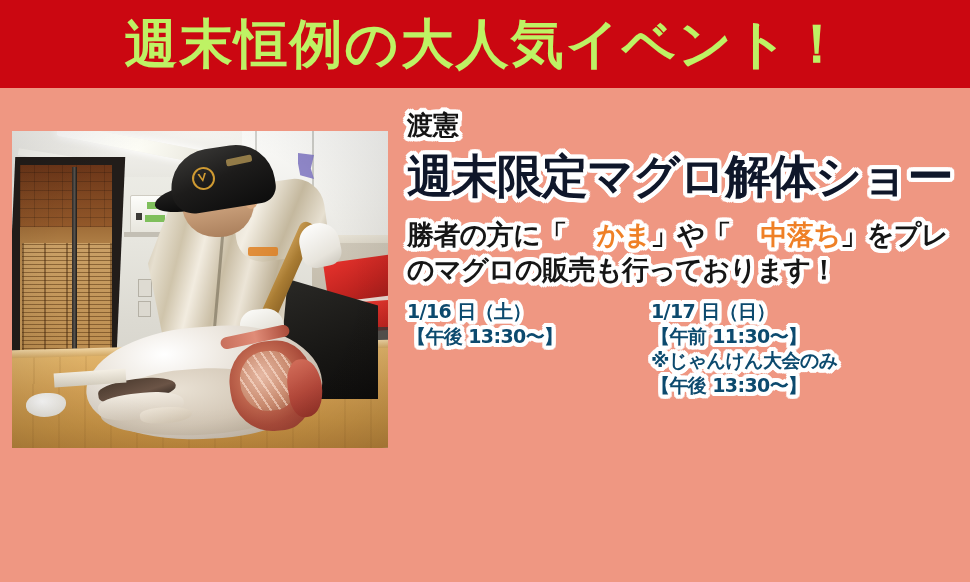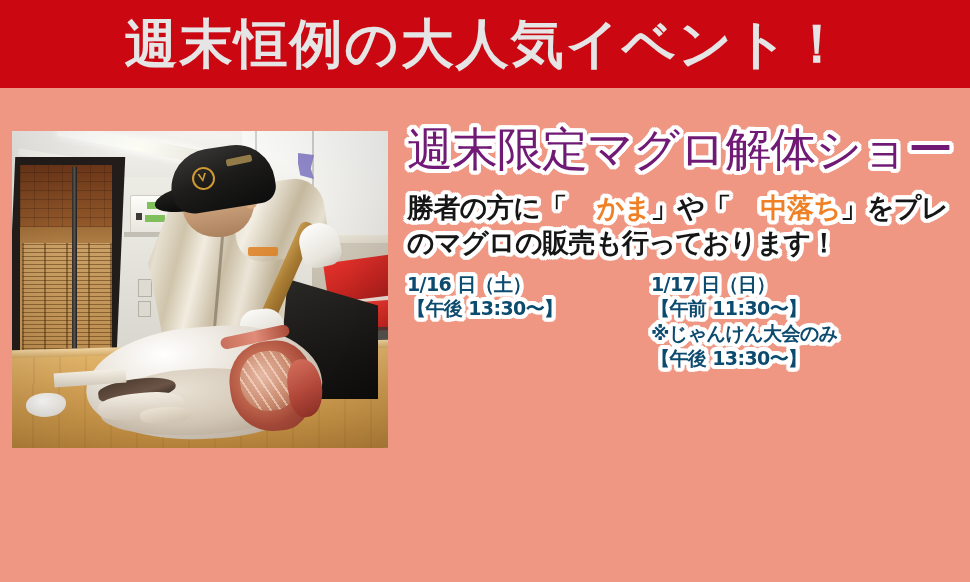--- a/index.html
+++ b/index.html
@@ -26,21 +26,21 @@
     position: absolute;
     left: 0; top: 0;
     width: 970px;
     height: 88px;
     background: #cb0711;
     display: flex;
     align-items: center;
     justify-content: center;
   }
   .banner-text {
-    color: #e5e5e5;
+    color: #bef264;
     font-size: 53px;
     font-weight: 700;
     letter-spacing: 2px;
     line-height: 1;
     white-space: nowrap;
     transform: translateY(-1px);
   }
 
   
   .photo-frame {
@@ -465,22 +465,22 @@
   .shop-name {
     font-size: 26px;
     font-weight: 700;
     color: #141414;
     line-height: 1.05;
     letter-spacing: 0px;
     margin: 0 0 2px 0;
   }
   .main-title {
     font-size: 46px;
-    font-weight: 400;
-    color: #701a75;
+    font-weight: 700;
+    color: #0f172a;
     line-height: 1.12;
     letter-spacing: -1px;
     white-space: nowrap;
     margin: 12px 0 14px 0;
   }
   .description {
     font-size: 27px;
     font-weight: 700;
     color: #161616;
     line-height: 1.30;
@@ -592,20 +592,21 @@
       <div class="ph-bloodline"></div>
 
       <div class="ph-board"></div>
       <div class="ph-towel"></div>
       <div class="ph-vignette"></div>
     </div>
   </div>
 
   <div class="content">
 
+    <div class="shop-name outlined">渡憲</div>
 
     <div class="main-title outlined">週末限定マグロ解体ショー</div>
 
     <div class="description outlined">
       <span class="sched-line">
         <span>勝者の方に「</span><span class="hl">かま</span><span>」や「</span><span class="hl">中落ち</span><span>」をプレ</span>
       </span>
       <span class="sched-line">のマグロの販売も行っております！</span>
     </div>
 

